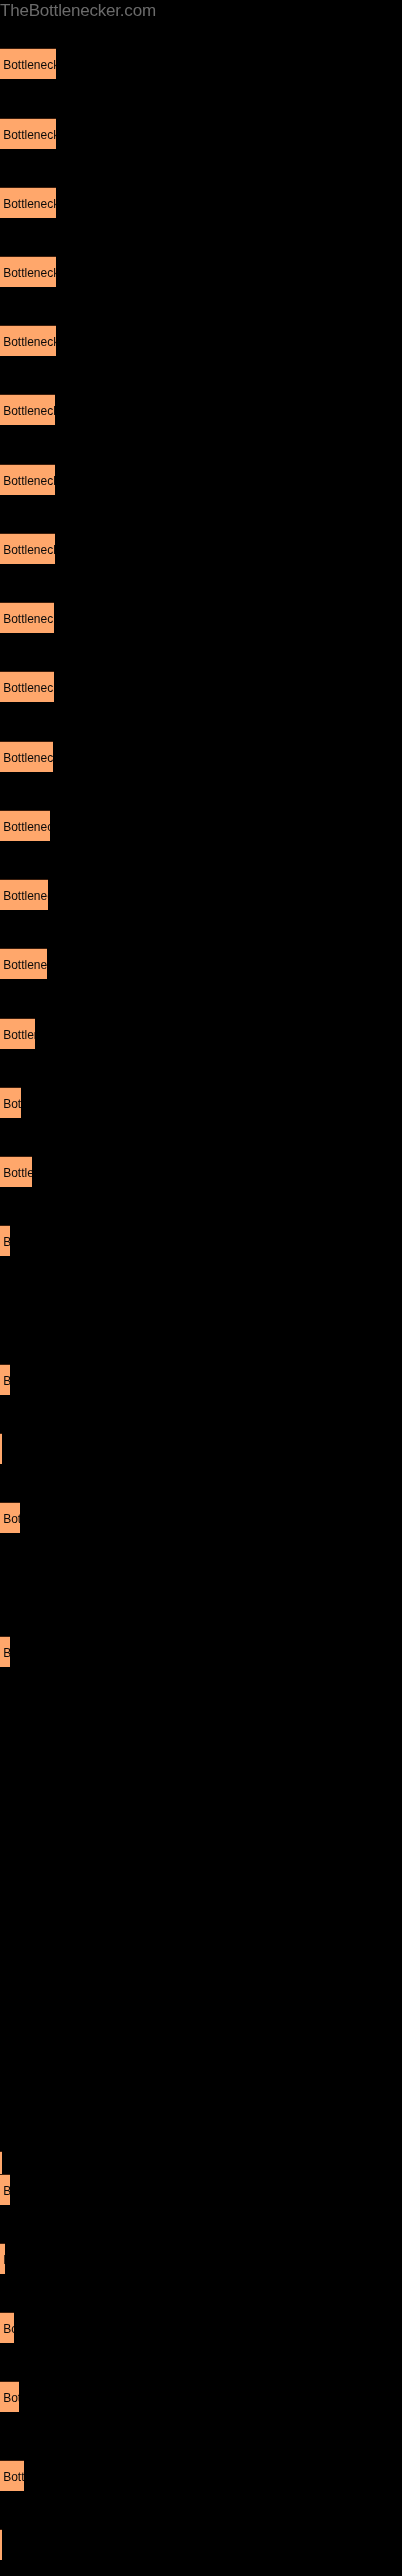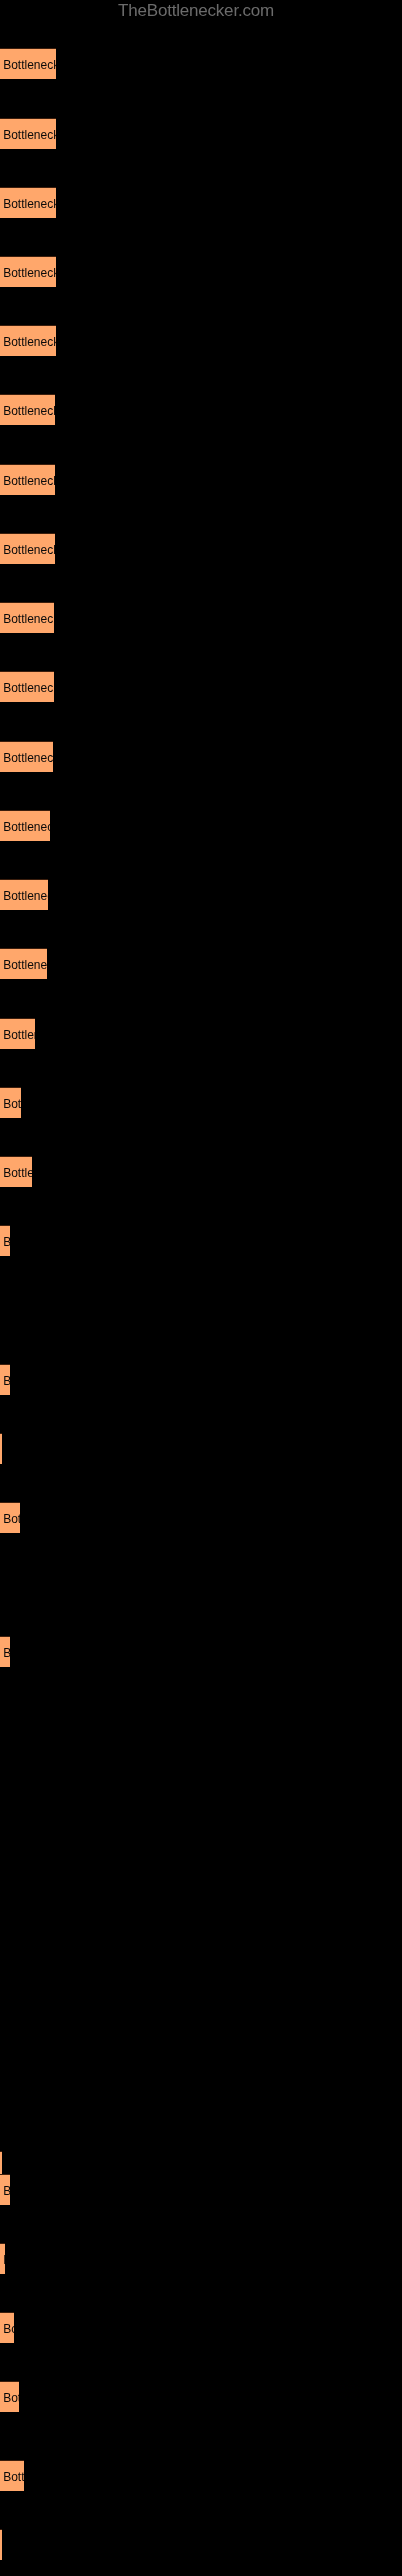--- a/index.html
+++ b/index.html
@@ -13,21 +13,21 @@
     position: relative;
     overflow: hidden;
     font-family: "Liberation Sans", sans-serif;
   }
 
   .site-title {
     position: absolute;
     left: 0;
     top: 0;
     width: 403px;
-    text-align: center;
+    text-align: left;
     padding-right: 11px;
     box-sizing: border-box;
     color: #6b6b6b;
     font-size: 17px;
     font-family: "Liberation Sans", sans-serif;
     letter-spacing: -0.2px;
     line-height: 21px;
     white-space: nowrap;
   }
 

